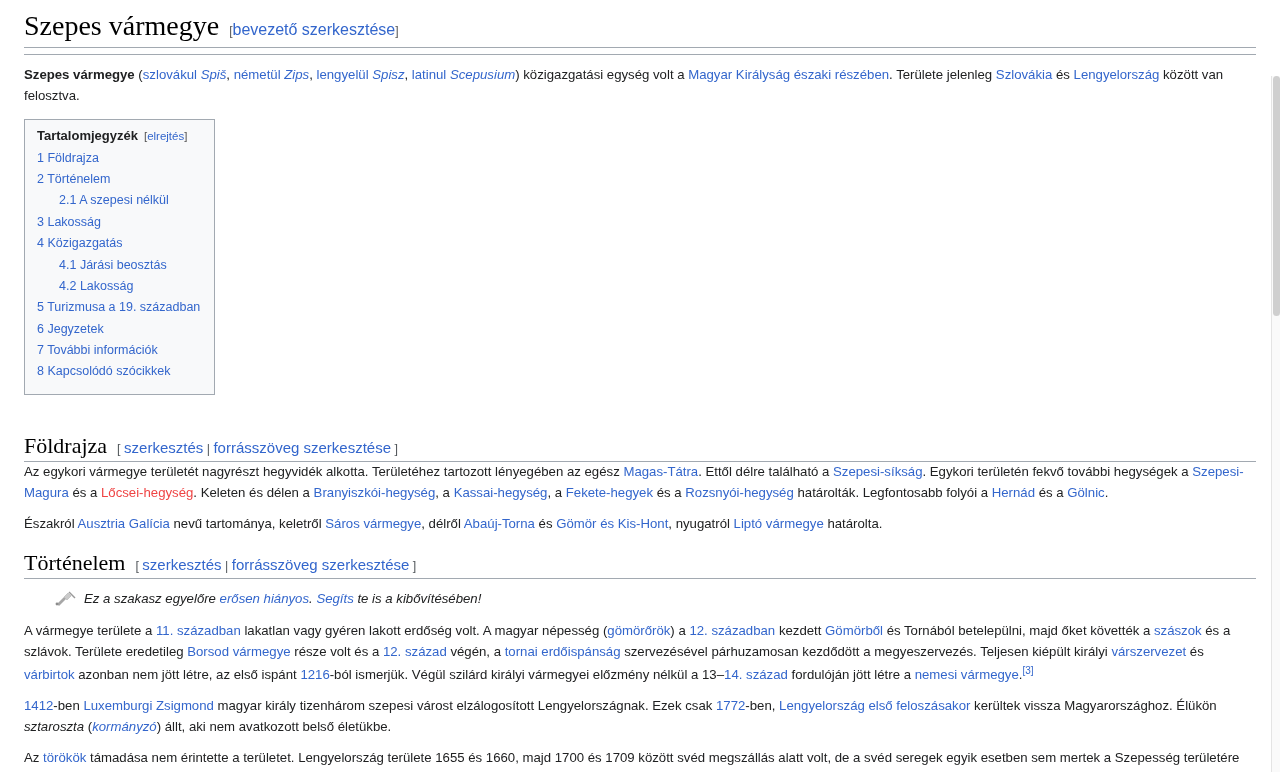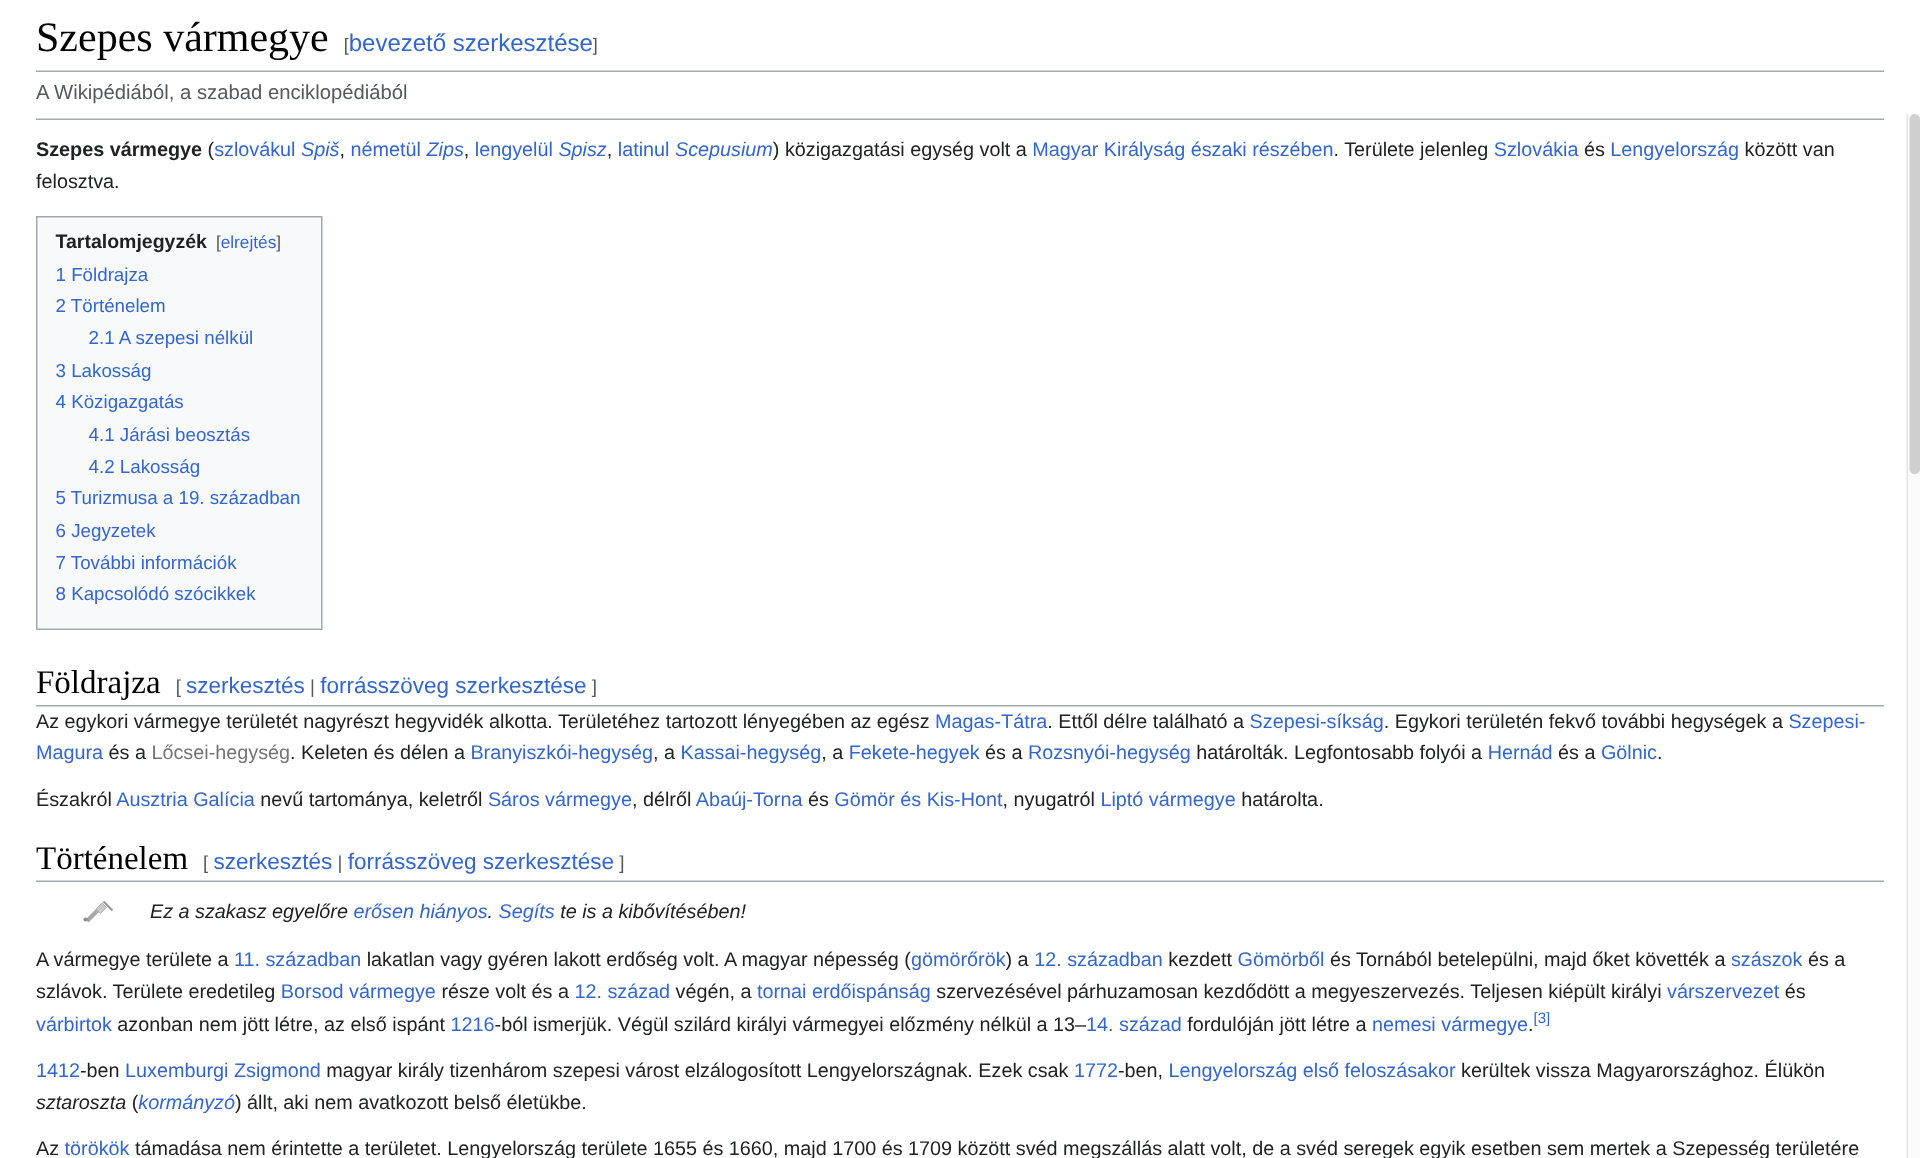--- a/index.html
+++ b/index.html
@@ -8,21 +8,21 @@
     background: #ffffff;
     font-family: "Liberation Sans", sans-serif;
     font-size: 13.2px;
     color: #202122;
   }
   body { width: 1280px; height: 772px; overflow: hidden; position: relative; }
 
   .page { padding: 8px 24px 0 24px; width: 1280px; }
 
   a, .lnk { color: #3366cc; text-decoration: none; cursor: pointer; }
-  .lnk-red { color: #737373; }
+  .lnk-red { color: #ef4444; }
 
   
   .title-row {
     display: flex; align-items: baseline; gap: 10px;
     padding-bottom: 2px;
   }
   h1.title {
     font-family: "Liberation Serif", serif;
     font-size: 28px;
     font-weight: normal;
@@ -55,21 +55,21 @@
   .lead { margin-bottom: 10px; }
   b { font-weight: bold; }
   i { font-style: italic; }
 
   
   .toc {
     border: 1px solid #a2a9b1;
     background: #f8f9fa;
     display: inline-block;
     padding: 8px 14px 10px 12px;
-    margin: 2px 0 6px 0;
+    margin: 2px 0 22px 0;
     min-width: 168px;
   }
   .toc-title {
     text-align: left;
     font-weight: bold;
     font-size: 13px;
     margin-bottom: 6px;
     white-space: nowrap;
   }
   .toc-title .toggle { font-weight: normal; font-size: 11.5px; color: #555; margin-left: 6px;}
@@ -93,21 +93,21 @@
     font-family: "Liberation Sans", sans-serif;
     font-size: 12.5px;
     color: #54595d;
     white-space: nowrap;
   }
   h2.section .sec-edit .lnk { font-size: 15px; }
   .after-heading { margin-top: 10px; }
 
   
   .stub-box {
-    display: flex; align-items: flex-start; gap: 24px;
+    display: flex; align-items: flex-start; gap: 8px;
     margin: 10px 0 12px 30px;
     font-style: italic;
     font-size: 13.2px;
     line-height: 1.5;
   }
   .stub-icon {
     width: 22px; height: 16px; flex: 0 0 22px;
     margin-top: 2px;
     opacity: .75;
   }
@@ -127,21 +127,20 @@
 </head>
 <body>
 
 <div class="page">
 
   <div class="title-row">
     <h1 class="title">Szepes vármegye</h1>
     <span class="edit-bracket">[<span class="lnk">bevezető szerkesztése</span>]</span>
   </div>
   <div class="title-rule"></div>
-  <div class="subtitle">A Wikipédiából, a szabad enciklopédiából</div>
   <div class="subtitle-rule"></div>
 
   <p class="body lead">
     <b>Szepes vármegye</b><span> (</span><span class="lnk">szlovákul</span> <i class="lnk">Spiš</i><span>, </span><span class="lnk">németül</span> <i class="lnk">Zips</i><span>, </span><span class="lnk">lengyelül</span> <i class="lnk">Spisz</i><span>, </span><span class="lnk">latinul</span> <i class="lnk">Scepusium</i><span>) közigazgatási egység volt a </span><span class="lnk">Magyar Királyság északi részében</span><span>. Területe jelenleg </span><span class="lnk">Szlovákia</span><span> és </span><span class="lnk">Lengyelország</span><span> között van felosztva.</span>
   </p>
 
   <div class="toc">
     <div class="toc-title">
       <span>Tartalomjegyzék</span><span class="toggle">[<span class="lnk">elrejtés</span>]</span>
     </div>

